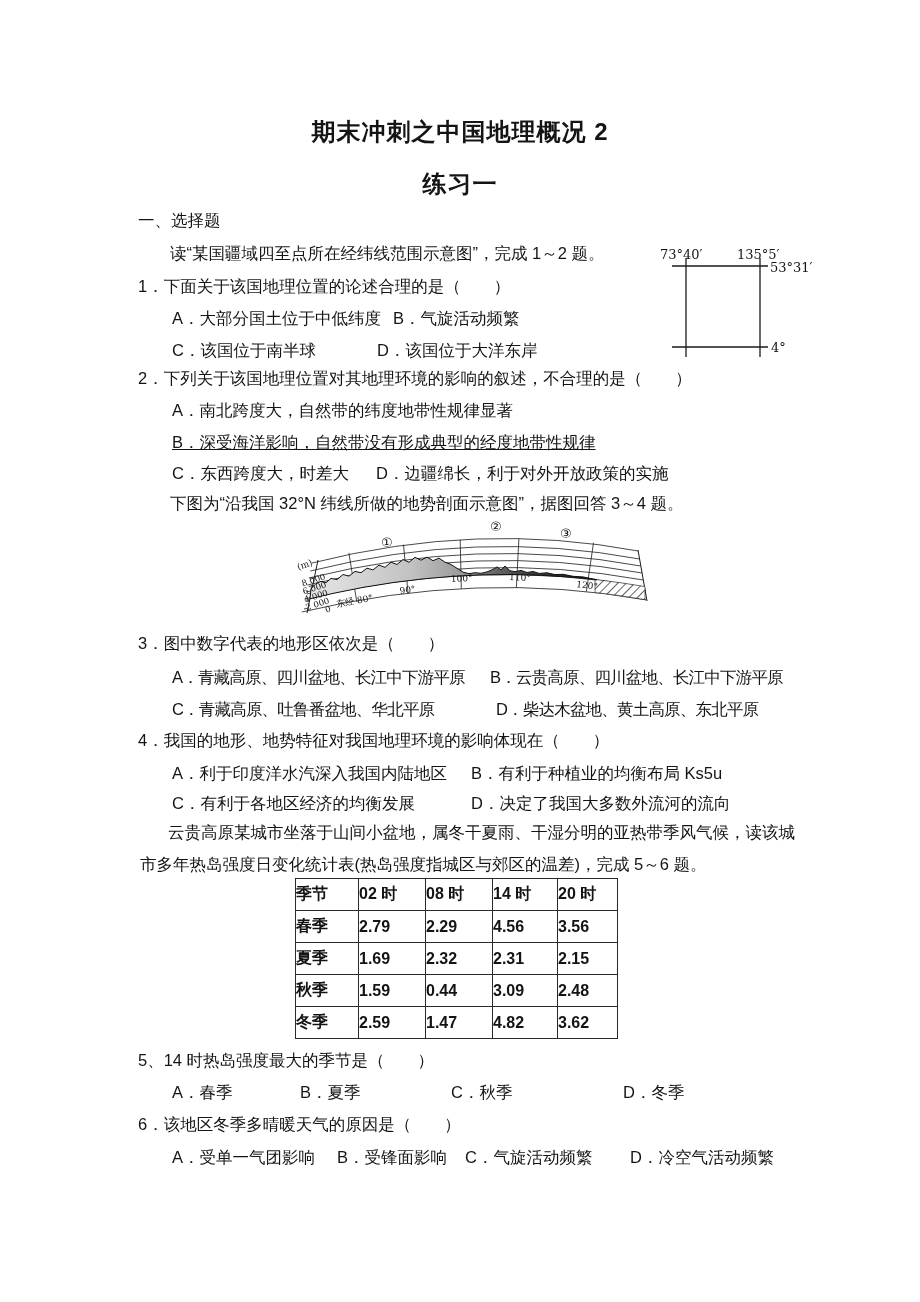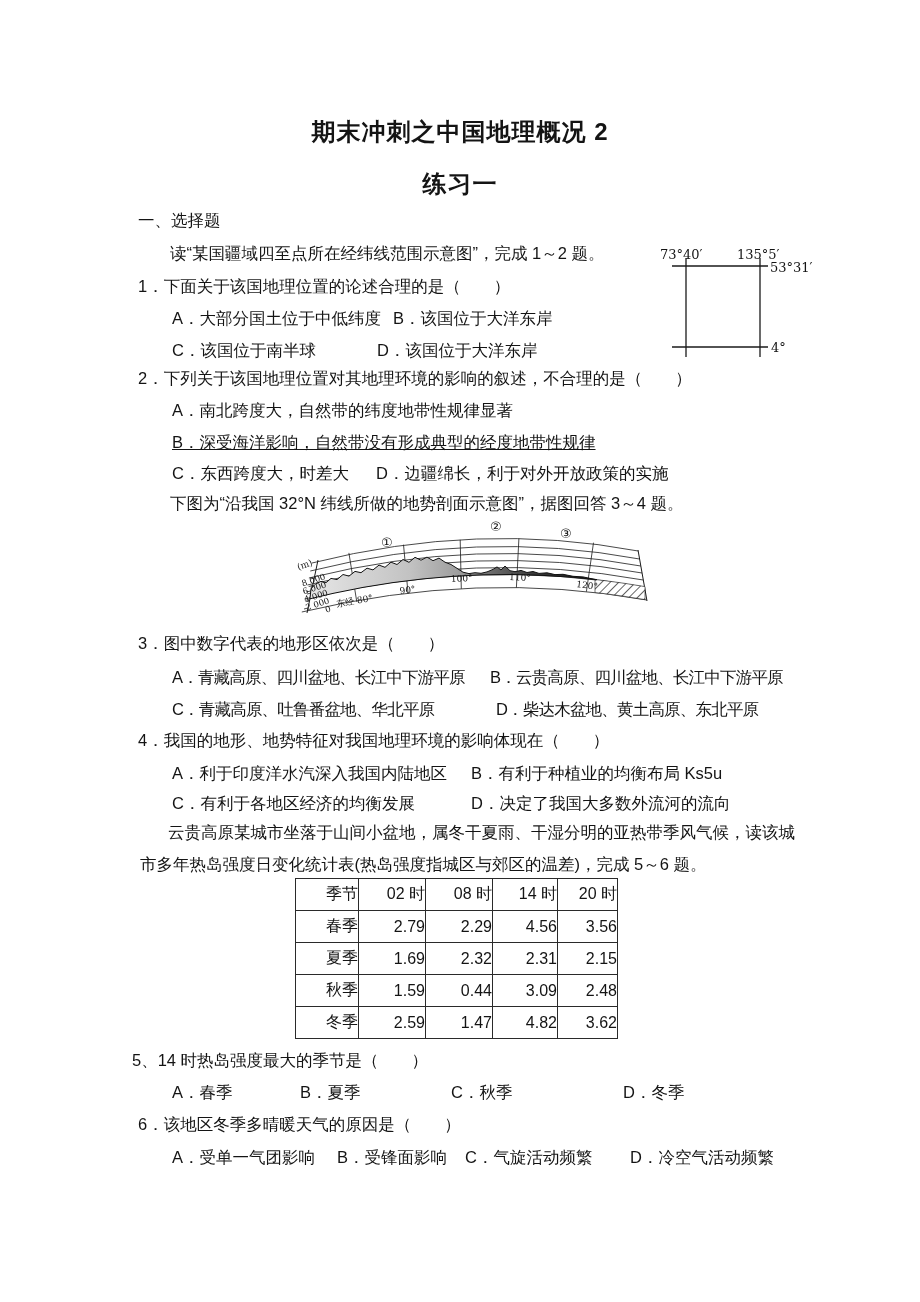--- a/index.html
+++ b/index.html
@@ -5,42 +5,42 @@
   html,body{margin:0;padding:0;background:#fff;}
   .page{position:relative;width:920px;height:1302px;background:#ffffff;color:#141414;
         font-family:"Liberation Sans",sans-serif;overflow:hidden;}
   .abs{position:absolute;white-space:nowrap;}
   .t-title{font-size:24px;font-weight:bold;letter-spacing:1px;text-align:center;width:680px;margin-top:8px;}
   .t-body{font-size:16.5px;line-height:22px;}
   .tight{letter-spacing:-0.8px;}
   .optline span{position:absolute;top:0;white-space:nowrap;}
   table.heat{position:absolute;left:295px;top:878px;border-collapse:collapse;
              font-size:16px;color:#141414;}
-  table.heat td,table.heat th{border:1.6px solid #2a2a2a;font-weight:normal;
-             text-align:right;vertical-align:middle;height:31px;padding:0;}
+  table.heat td,table.heat th{border:1.6px solid #2a2a2a;font-weight:bold;
+             text-align:left;vertical-align:middle;height:31px;padding:0;}
   table.heat .c0{width:62px;} table.heat .c1{width:66px;} table.heat .c2{width:66px;}
   table.heat .c3{width:64px;} table.heat .c4{width:59px;}
   svg text{fill:#141414;}
   .figtext{font-family:"DejaVu Serif",serif;}
 </style>
 </head>
 <body>
 
 <div class="page">
 
   <div class="abs t-title" style="left:120px;top:108px;">期末冲刺之中国地理概况 2</div>
   <div class="abs t-title" style="left:120px;top:160px;">练习一</div>
 
   <div class="abs t-body" style="left:138px;top:209px;">一、选择题</div>
   <div class="abs t-body" style="left:170px;top:242px;">读“某国疆域四至点所在经纬线范围示意图”，完成 1～2 题。</div>
 
   <div class="abs t-body" style="left:138px;top:275px;">1．下面关于该国地理位置的论述合理的是（　　）</div>
   <div class="abs t-body optline" style="left:0;top:307px;width:920px;">
     <span style="left:172px;">A．大部分国土位于中低纬度</span>
-    <span style="left:393px;">B．该国位于大洋东岸</span>
+    <span style="left:393px;">B．气旋活动频繁</span>
   </div>
   <div class="abs t-body optline" style="left:0;top:339px;width:920px;">
     <span style="left:172px;">C．该国位于南半球</span>
     <span style="left:377px;">D．该国位于大洋东岸</span>
   </div>
 
   <div class="abs t-body" style="left:138px;top:367px;">2．下列关于该国地理位置对其地理环境的影响的叙述，不合理的是（　　）</div>
   <div class="abs t-body" style="left:172px;top:399px;">A．南北跨度大，自然带的纬度地带性规律显著</div>
   <div class="abs t-body" style="left:172px;top:431px;text-decoration:underline;">B．深受海洋影响，自然带没有形成典型的经度地带性规律</div>
   <div class="abs t-body optline" style="left:0;top:462px;width:920px;">
@@ -160,21 +160,21 @@
         <tr>
           <td class="c0">冬季</td>
           <td class="c1">2.59</td>
           <td class="c2">1.47</td>
           <td class="c3">4.82</td>
           <td class="c4">3.62</td>
         </tr>
       </tbody>
   </table>
 
-  <div class="abs t-body" style="left:132px;top:1049px;">5、14 时热岛强度最大的季节是（　　）</div>
+  <div class="abs t-body" style="left:138px;top:1049px;">5、14 时热岛强度最大的季节是（　　）</div>
   <div class="abs t-body optline" style="left:0;top:1081px;width:920px;">
     <span style="left:172px;">A．春季</span>
     <span style="left:300px;">B．夏季</span>
     <span style="left:451px;">C．秋季</span>
     <span style="left:623px;">D．冬季</span>
   </div>
 
   <div class="abs t-body" style="left:138px;top:1113px;">6．该地区冬季多晴暖天气的原因是（　　）</div>
   <div class="abs t-body optline" style="left:0;top:1146px;width:920px;">
     <span style="left:172px;">A．受单一气团影响</span>

